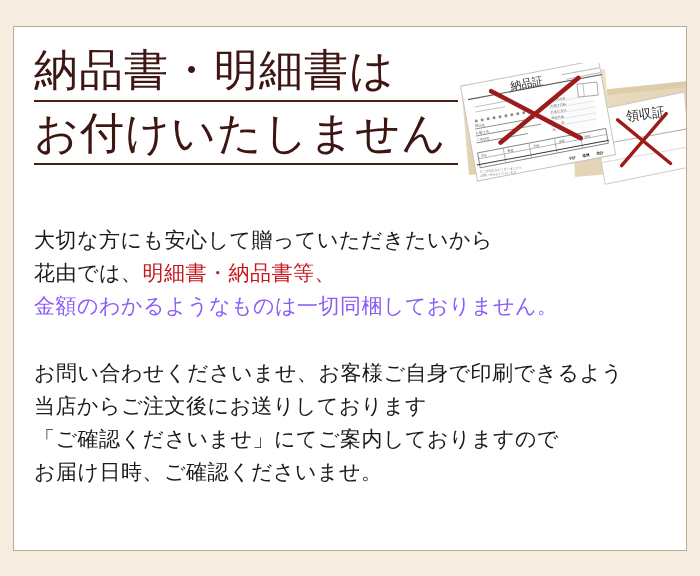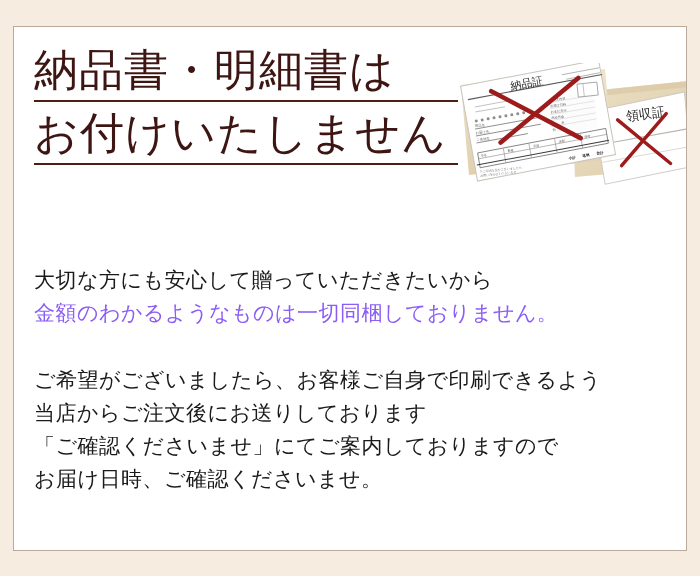--- a/index.html
+++ b/index.html
@@ -72,21 +72,20 @@
     display: block;
   }
 
   
   .body-copy {
     position: absolute;
     left: 20px;
     top: 196px;
     width: 640px;
     z-index: 3;
-    margin-top: 40px;
   }
   .para {
     margin: 0;
   }
   .para + .para {
     margin-top: 34px;
   }
   .copy-line {
     font-family: "Liberation Sans", "DejaVu Sans", sans-serif;
     font-size: 21px;
@@ -246,25 +245,26 @@
             <line x1="128" y1="20" x2="44" y2="76"></line>
           </g>
         </g>
       </svg>
     </div>
 
     <div class="body-copy">
 
       <div class="para">
         <div class="copy-line">大切な方にも安心して贈っていただきたいから</div>
+        <div class="copy-line"><span>花由では、</span><span class="red">明細書・納品書等、</span></div>
         <div class="copy-line all-red">金額のわかるようなものは一切同梱しておりません。</div>
       </div>
 
       <div class="para">
-        <div class="copy-line">ご希望がございましたら、お客様ご自身で印刷できるよう</div>
+        <div class="copy-line">お問い合わせくださいませ、お客様ご自身で印刷できるよう</div>
         <div class="copy-line">当店からご注文後にお送りしております</div>
         <div class="copy-line">「ご確認くださいませ」にてご案内しておりますので</div>
         <div class="copy-line">お届け日時、ご確認くださいませ。</div>
       </div>
 
     </div>
 
   </div>
 </div>
 

